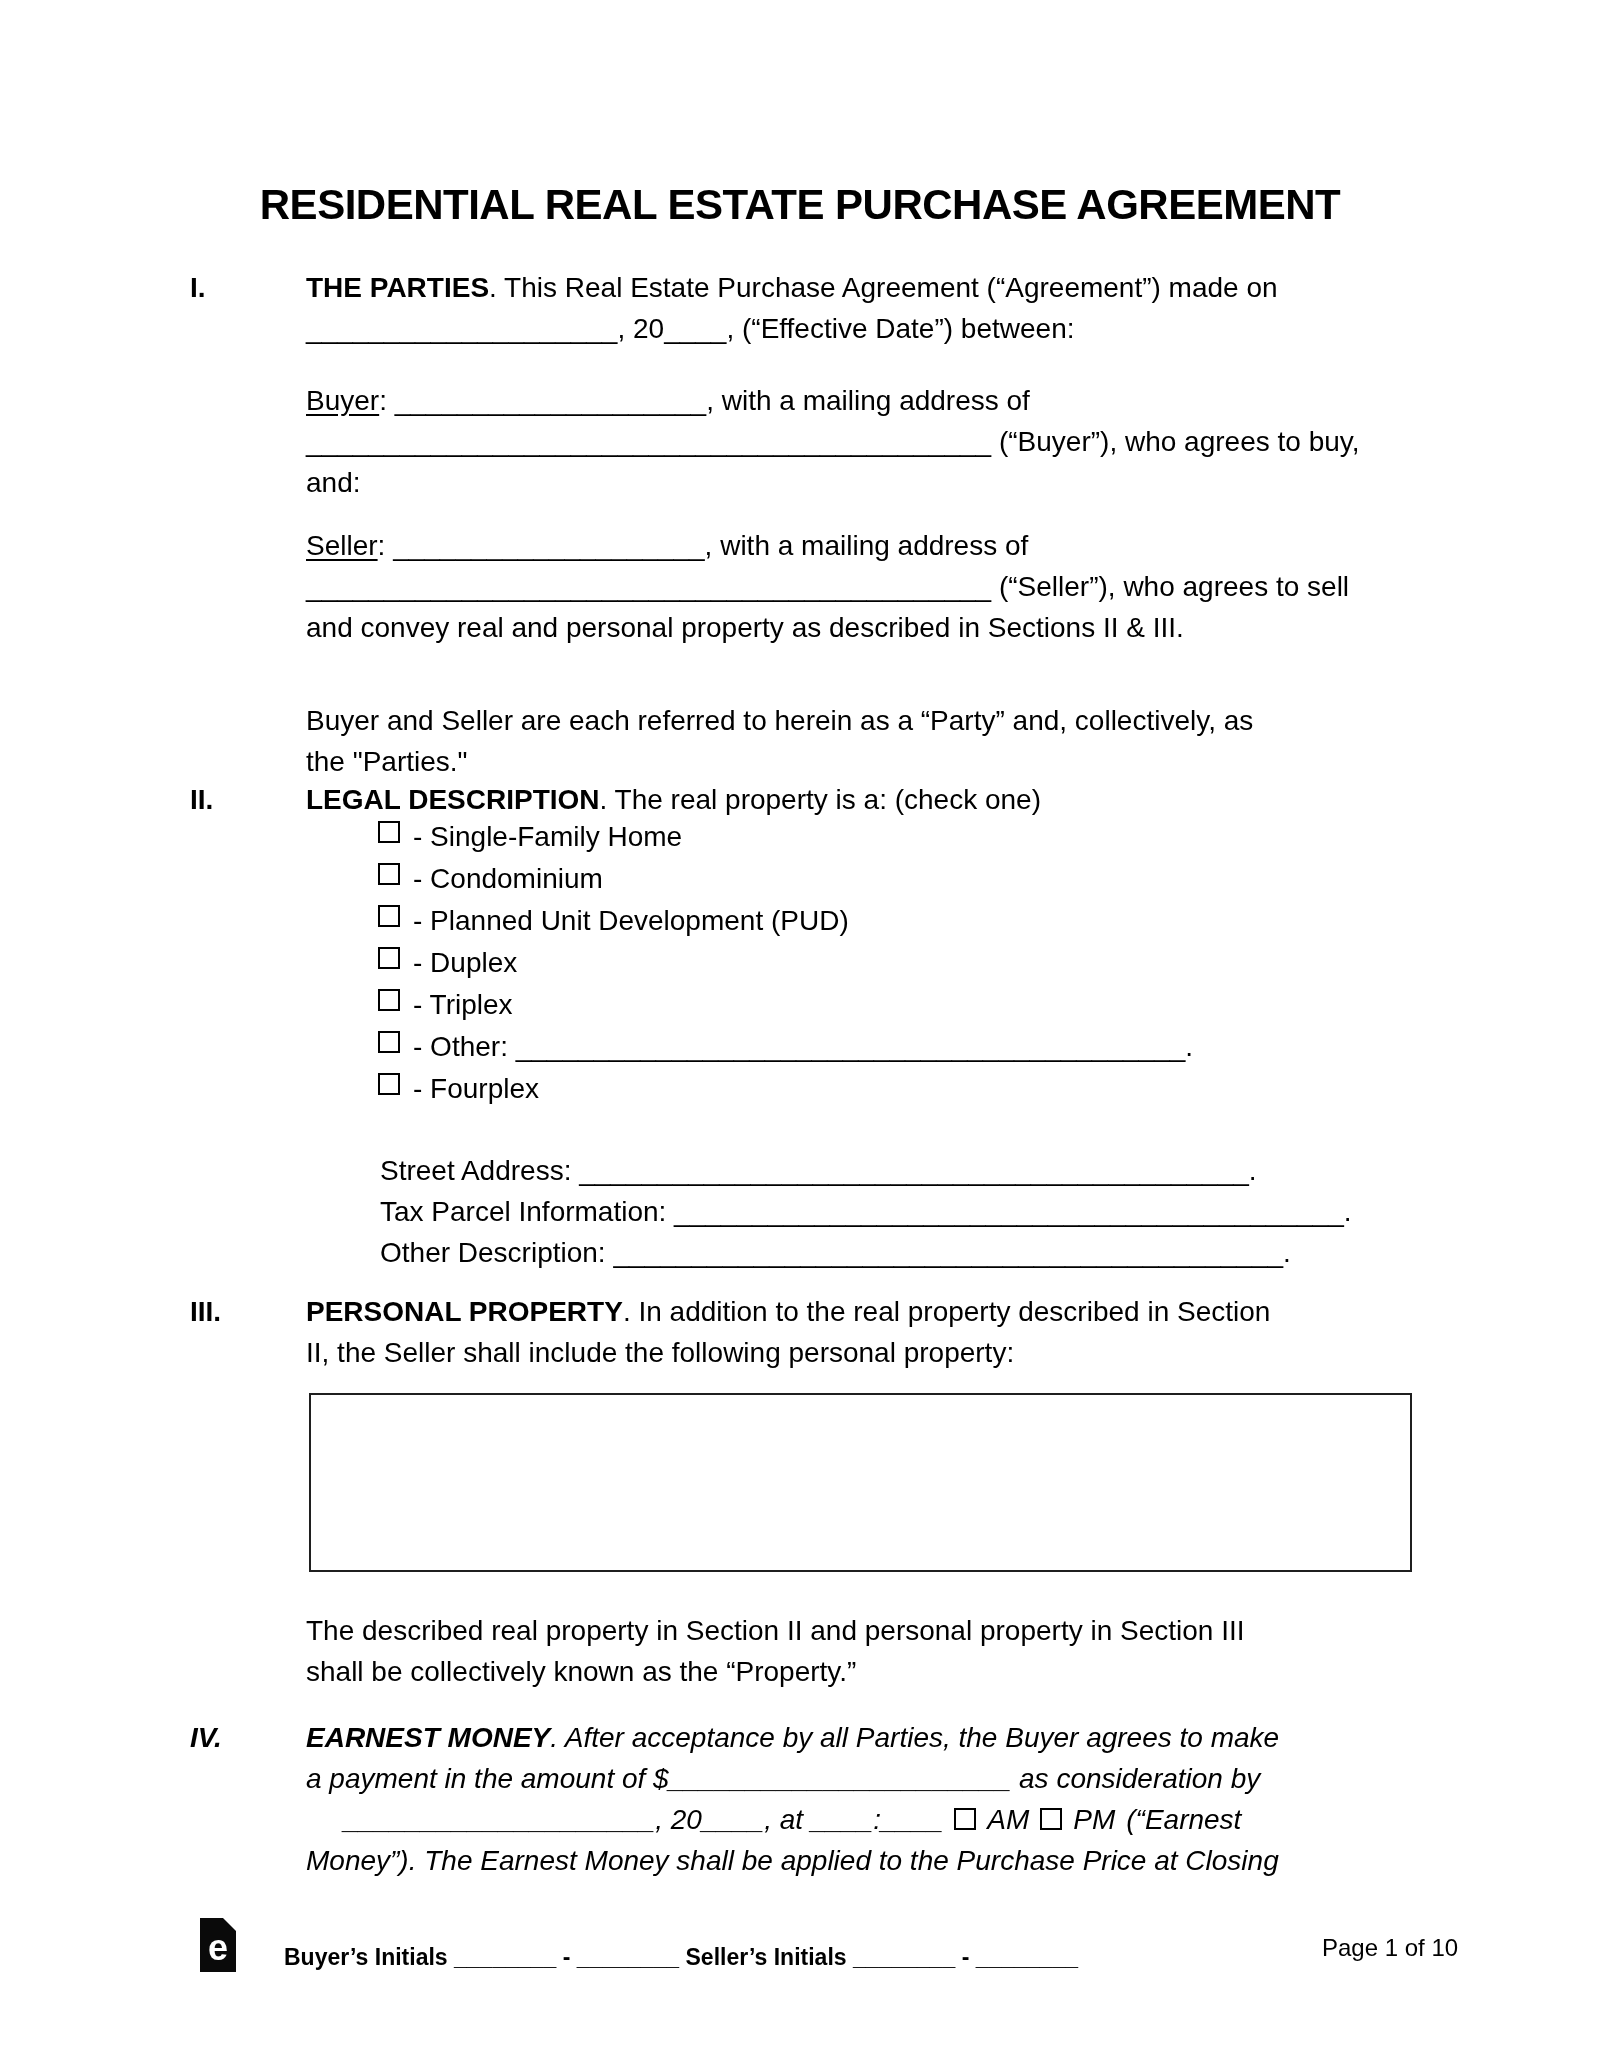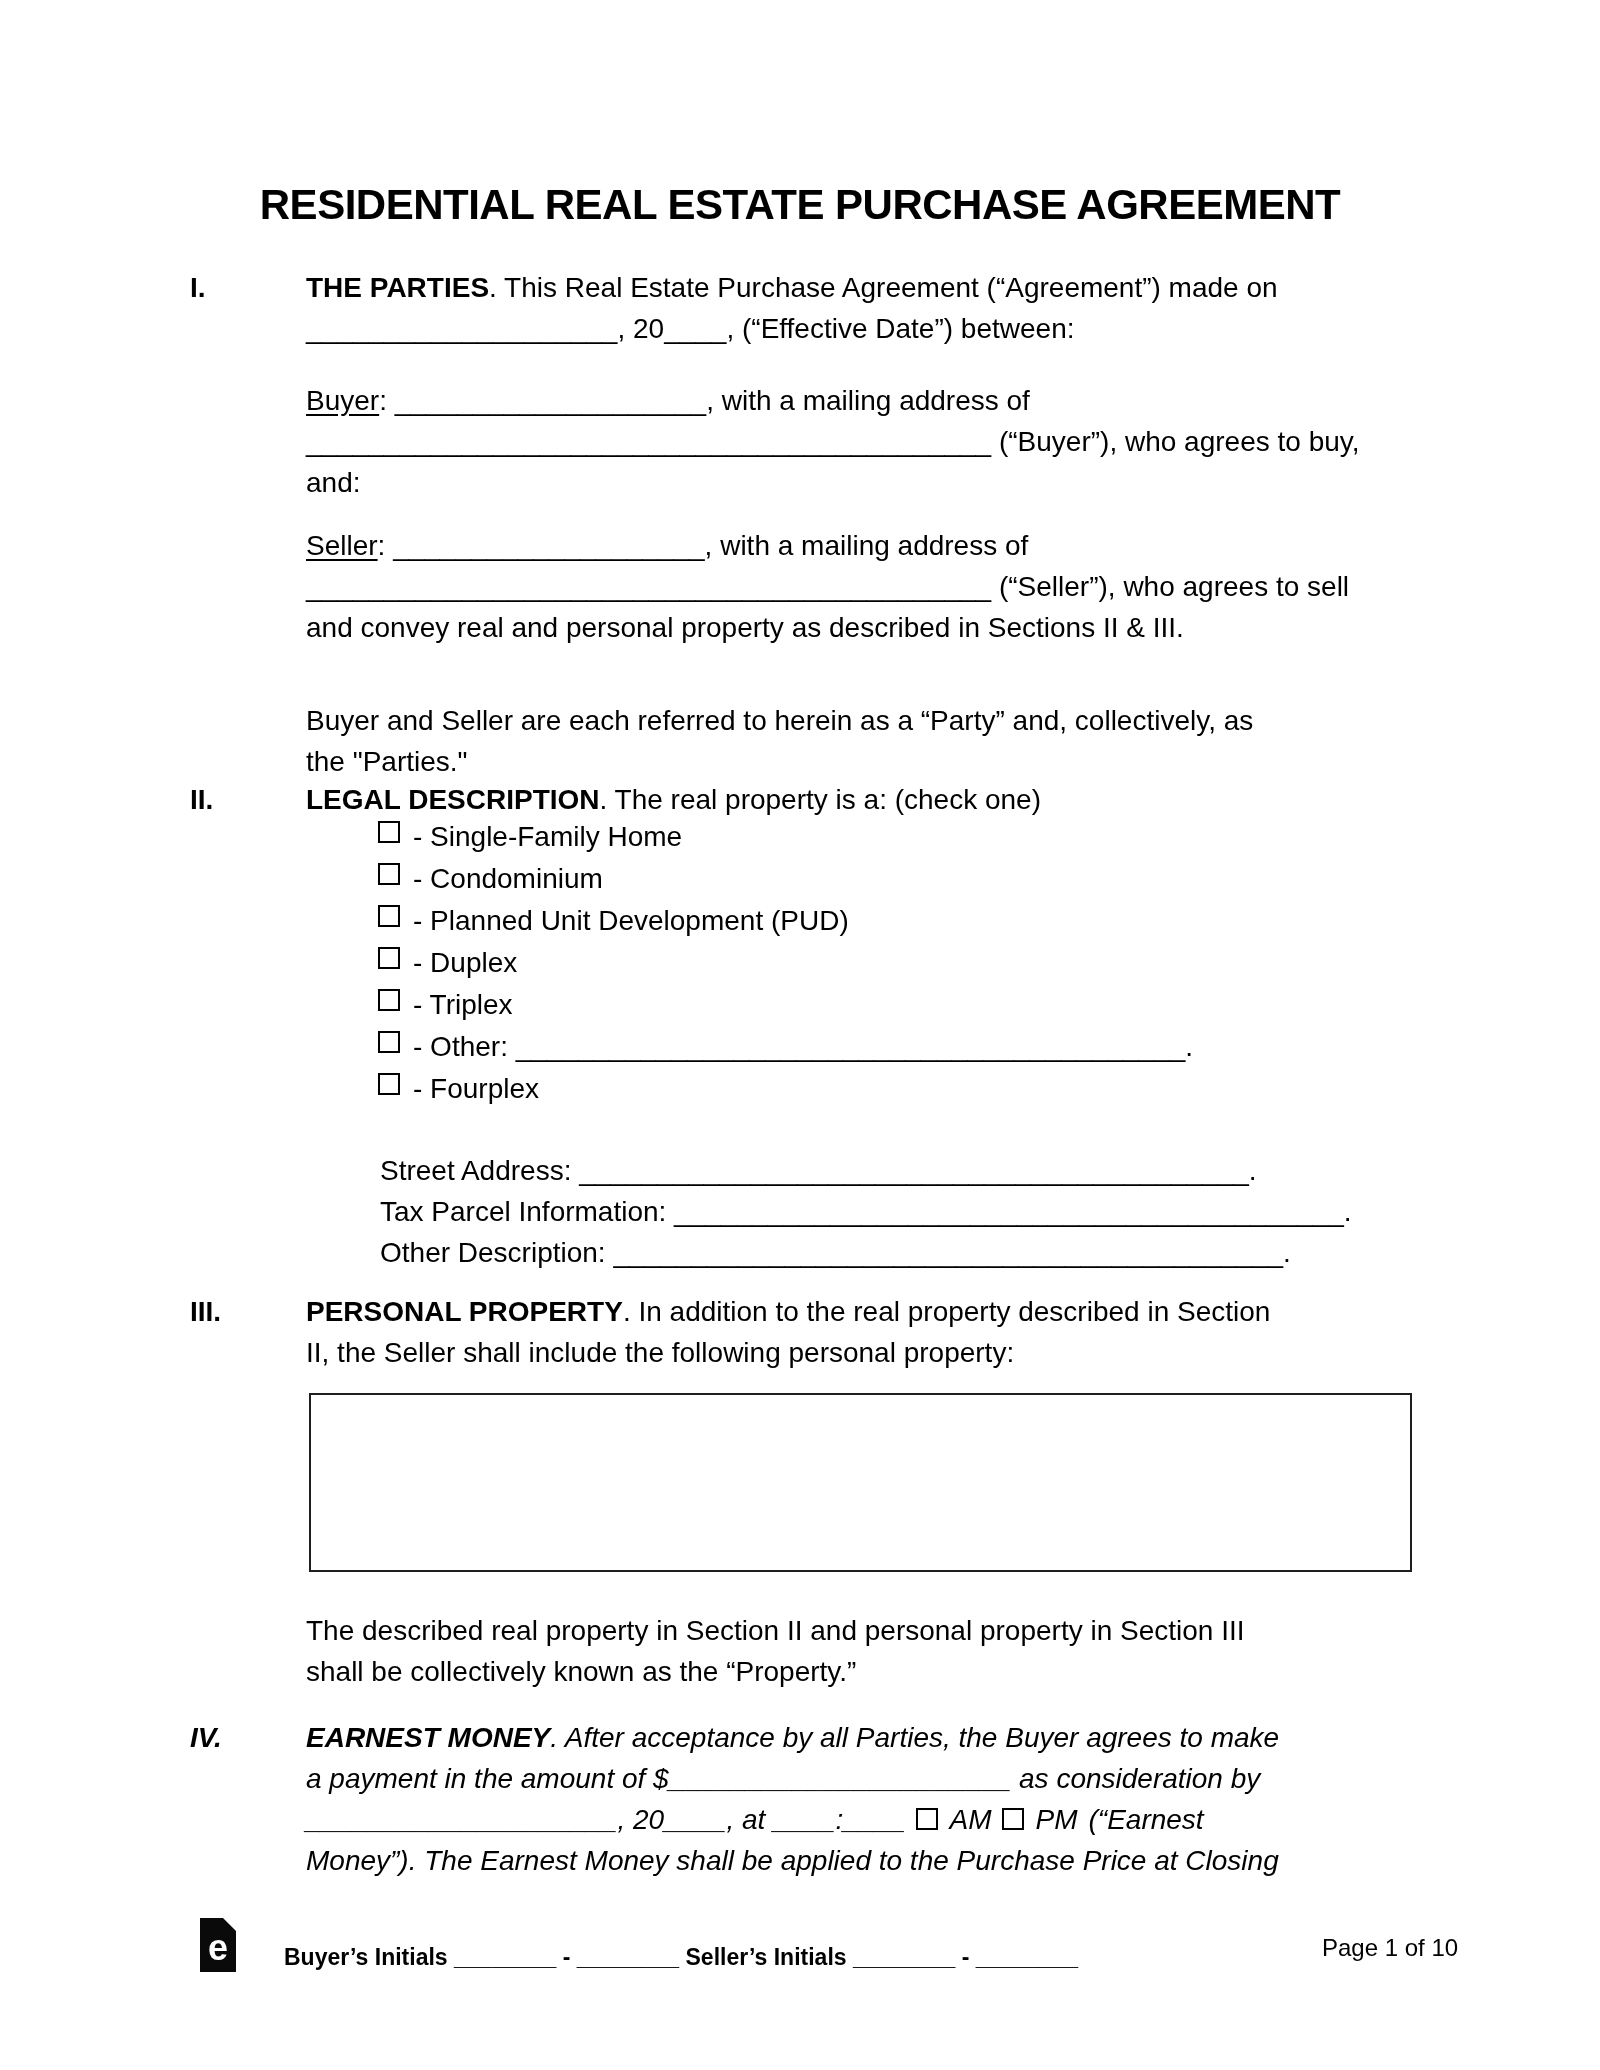--- a/index.html
+++ b/index.html
@@ -80,20 +80,21 @@
     width: 1099px;
     height: 175px;
     border: 2px solid #1f1f1f;
     background: #fff;
   }
   .flexline {
     display: flex;
     align-items: baseline;
     gap: 11px;
     white-space: nowrap;
+    justify-content: center;
   }
   
   .footer-logo {
     position: absolute;
     left: 200px;
     top: 1918px;
     width: 36px;
     height: 54px;
   }
   .logo-page {

